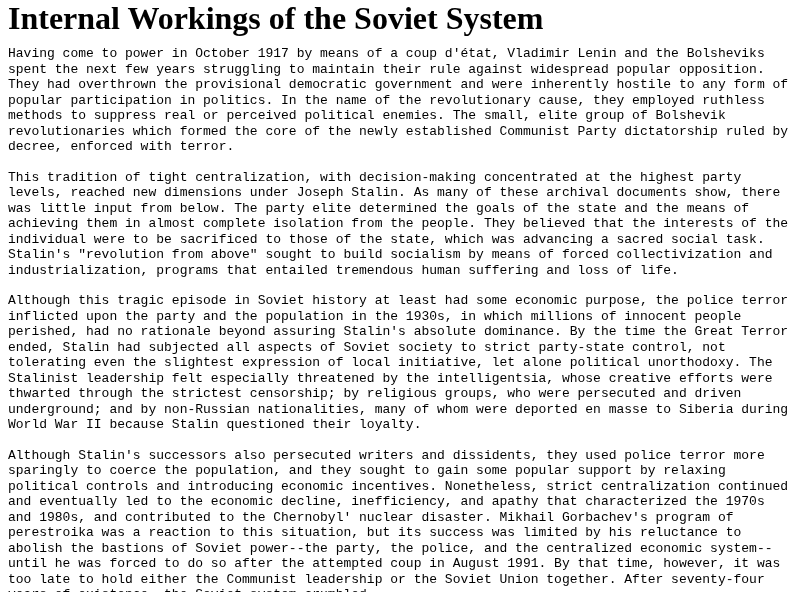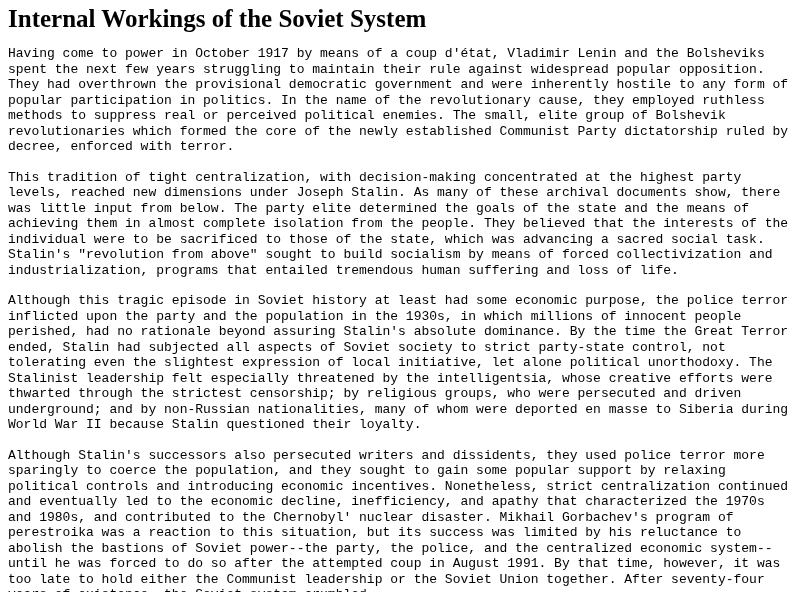--- a/index.html
+++ b/index.html
@@ -13,21 +13,21 @@
     overflow: hidden;
     font-family: "Liberation Serif", "DejaVu Serif", serif;
     color: #000000;
     font-size: 13px;
     line-height: 15.5px;
   }
   .page {
     padding: 3px 8px 0 8px;
   }
   h1.page-title {
-    font-size: 25px;
+    font-size: 32px;
     line-height: 27px;
     font-weight: bold;
     margin: 2px 0 14px 0;
     letter-spacing: 0px;
   }
   p.body-par {
     margin: 0 0 15px 0;
     font-family: Liberation Mono, monospace;
   }
   hr.separator {

